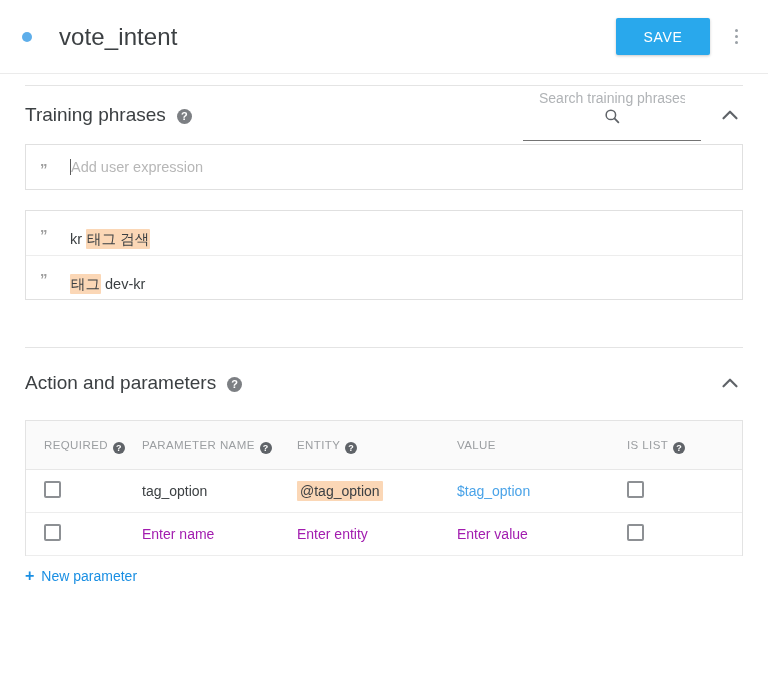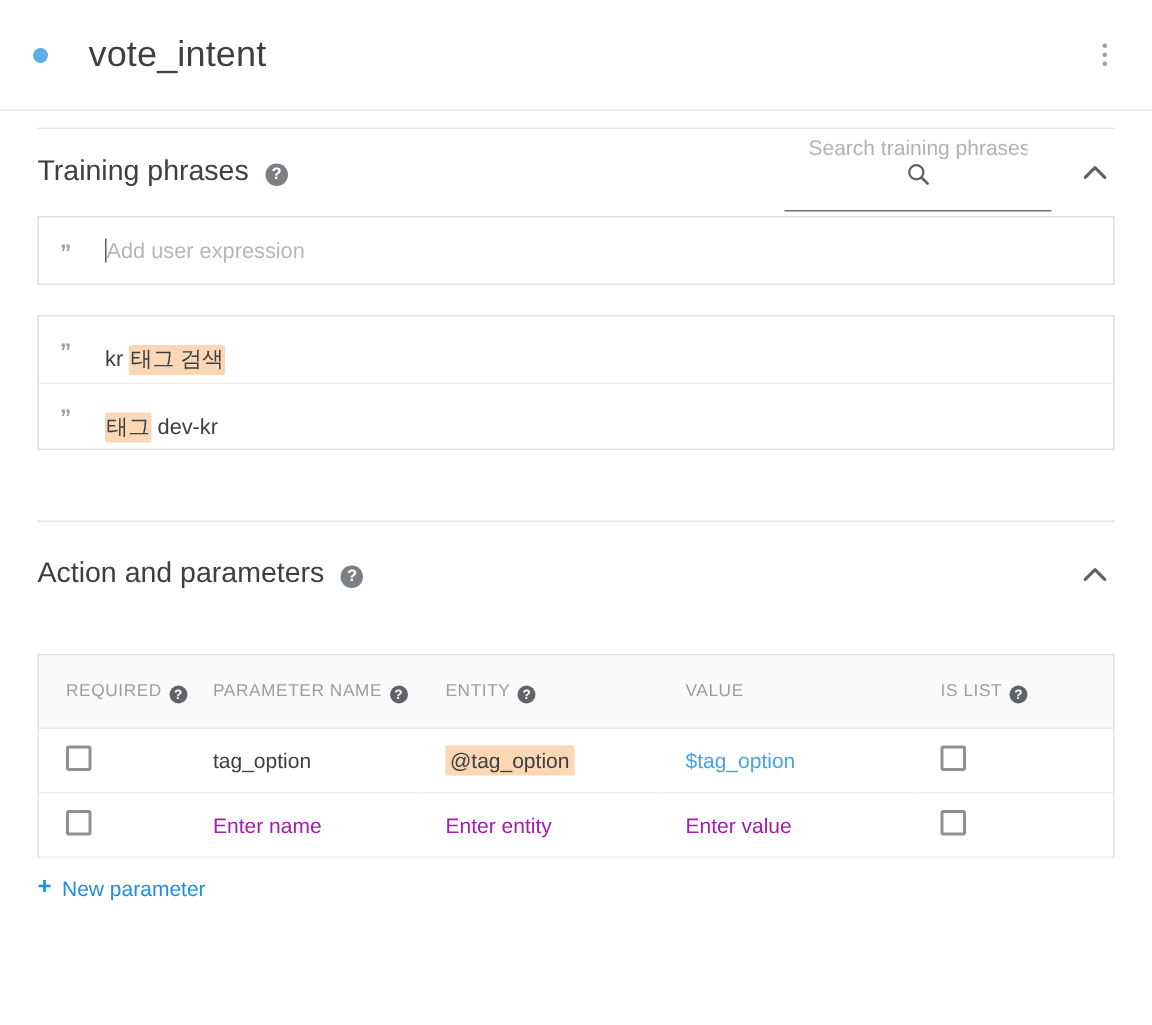--- a/index.html
+++ b/index.html
@@ -216,21 +216,21 @@
     position: absolute;
     right: 2px;
     bottom: 1px;
     width: 10px;
     height: 10px;
     cursor: nwse-resize;
   }
 
   
   .param-table {
-    margin-top: 18px;
+    margin-top: 2px;
     border: 1px solid #e3e3e3;
     border-bottom: none;
     box-sizing: border-box;
     width: 100%;
   }
   .ptable { width: 100%; border-collapse: collapse; table-layout: fixed; }
   .ptable thead th {
     background: #fafafa;
     height: 48px;
     text-align: left;
@@ -295,20 +295,21 @@
     line-height: 1;
   }
 </style>
 </head>
 <body>
 
 <div class="header">
   <span class="status-dot"></span>
   <span class="intent-title">vote_intent</span>
   <span class="header-spacer"></span>
+  <button class="save-button">SAVE</button>
   <div class="kebab">
     <i></i>
     <i></i>
     <i></i>
   </div>
 </div>
 
 <div class="divider" style="margin-top:11px"></div>
 
 <div class="section">

